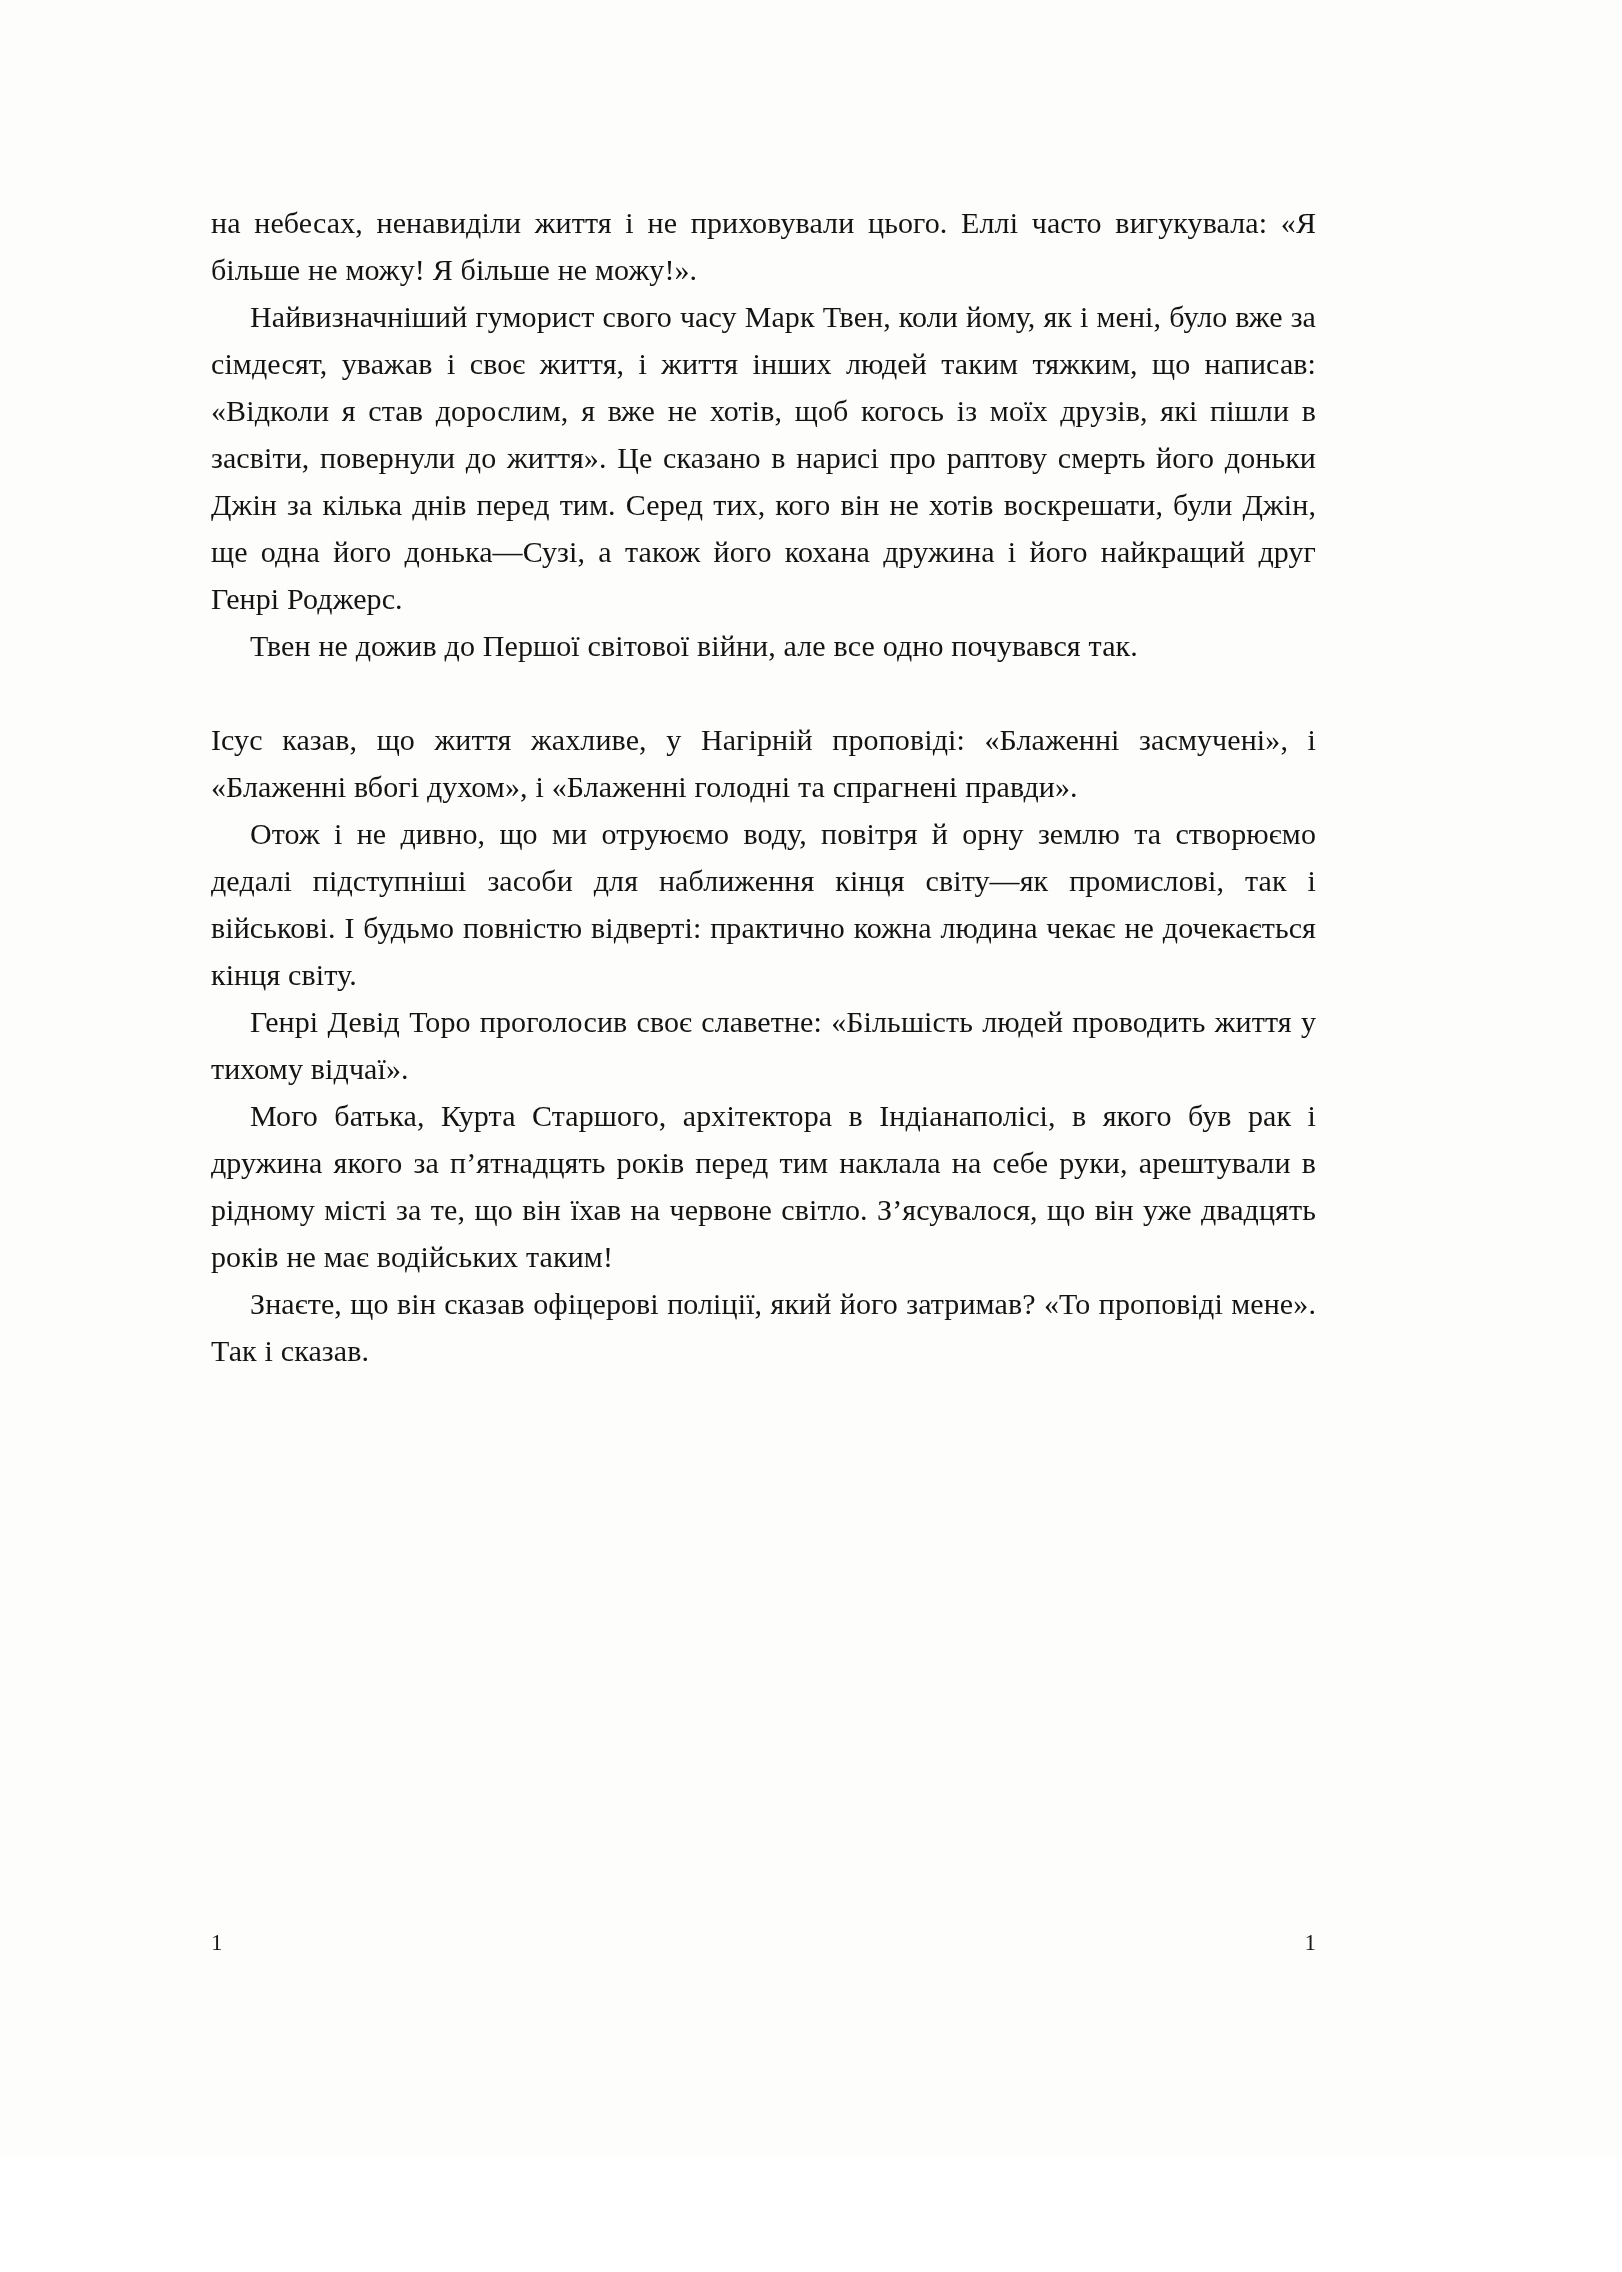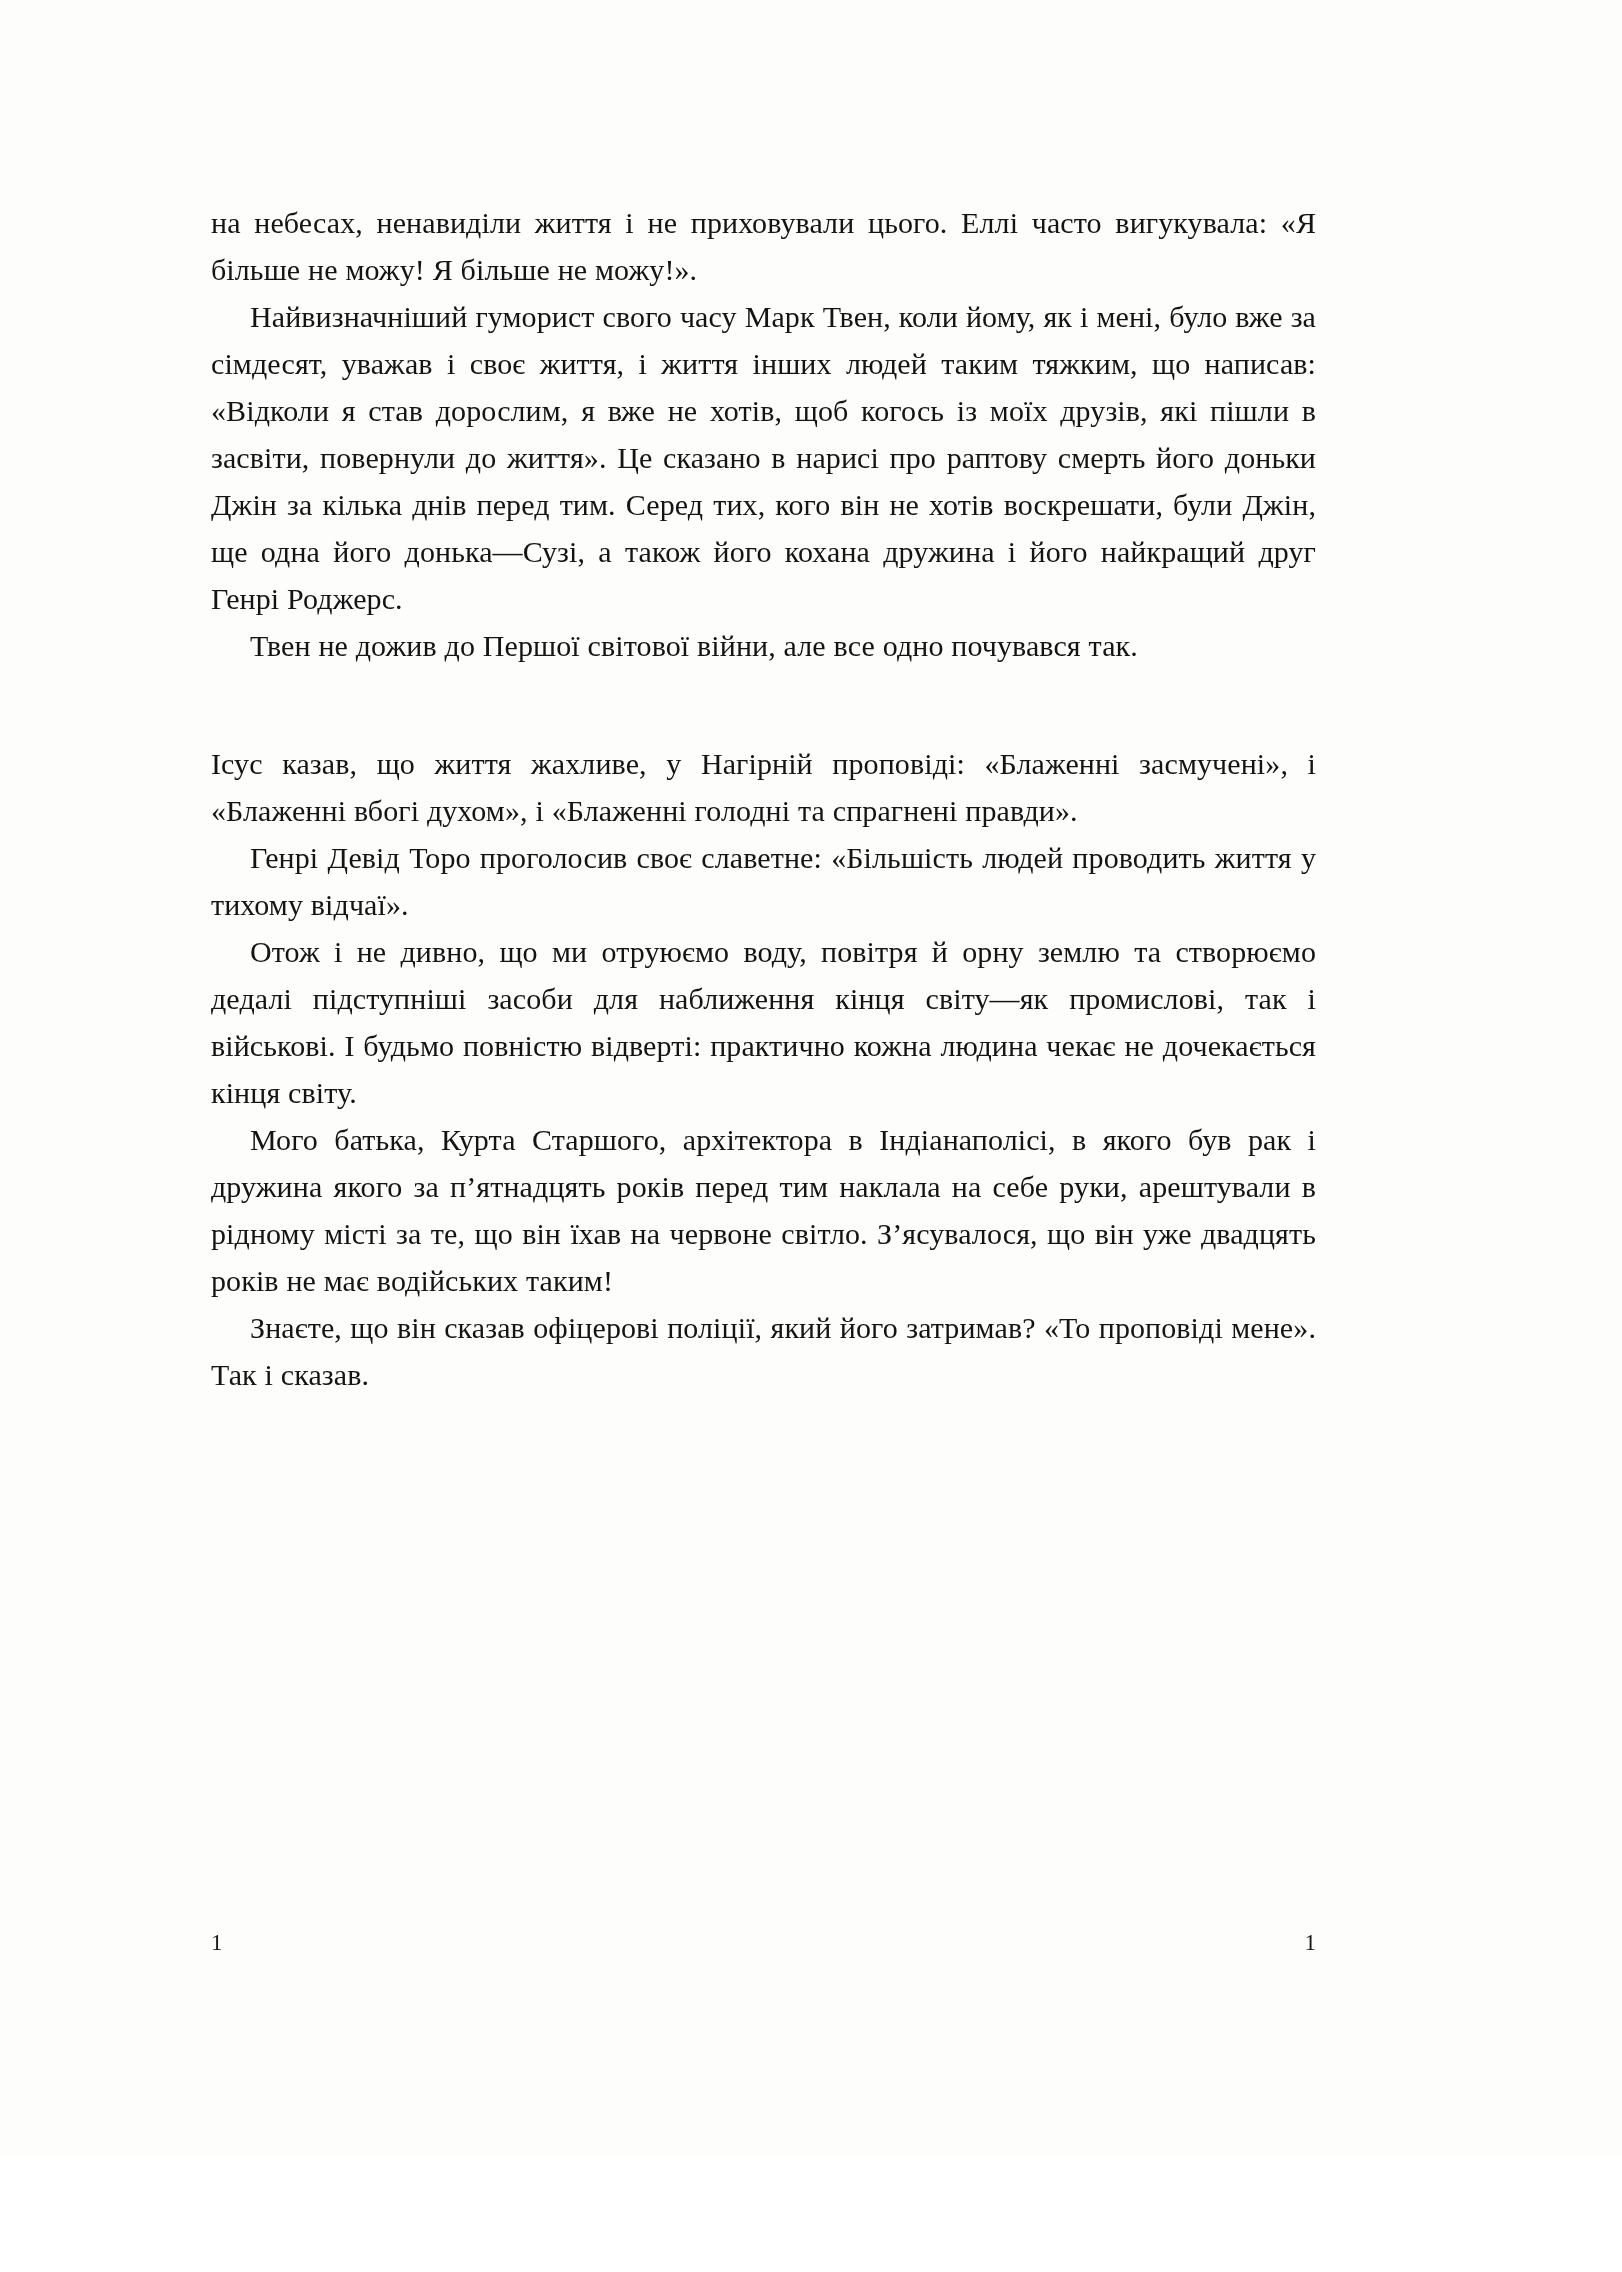--- a/index.html
+++ b/index.html
@@ -37,21 +37,21 @@
     letter-spacing: 0.1px;
     word-spacing: 0.2px;
     -webkit-hyphens: none;
     hyphens: none;
     text-indent: 0;
   }
   p.indent {
     text-indent: 39px;
   }
   p.gap-before {
-    margin-top: 71px;
+    margin-top: 47px;
   }
   .footer {
     position: absolute;
     left: 211px;
     top: 1928px;
     width: 1105px;
     display: flex;
     justify-content: space-between;
     align-items: baseline;
     font-size: 23px;
@@ -65,22 +65,22 @@
 </head>
 <body>
 
 <div class="page">
 
   <div class="textblock">
     <p class="para">на небесах, ненавиділи життя і не приховували цього. Еллі часто вигукувала: «Я більше не можу! Я більше не можу!».</p>
     <p class="para indent">Найвизначніший гуморист свого часу Марк Твен, коли йому, як і мені, було вже за сімдесят, уважав і своє життя, і життя інших людей таким тяжким, що написав: «Відколи я став дорослим, я вже не хотів, щоб когось із моїх друзів, які пішли в засвіти, повернули до життя». Це сказано в нарисі про раптову смерть його доньки Джін за кілька днів перед тим. Серед тих, кого він не хотів воскрешати, були Джін, ще одна його донька—Сузі, а також його кохана дружина і його найкращий друг Генрі Роджерс.</p>
     <p class="para indent">Твен не дожив до Першої світової війни, але все одно почувався так.</p>
     <p class="para gap-before">Ісус казав, що життя жахливе, у Нагірній проповіді: «Блаженні засмучені», і «Блаженні вбогі духом», і «Блаженні голодні та спрагнені правди».</p>
+    <p class="para indent">Отож і не дивно, що ми отруюємо воду, повітря й орну землю та створюємо дедалі підступніші засоби для наближення кінця світу—як промислові, так і військові. І будьмо повністю відверті: практично кожна людина чекає не дочекається кінця світу.</p>
     <p class="para indent">Генрі Девід Торо проголосив своє славетне: «Більшість людей проводить життя у тихому відчаї».</p>
-    <p class="para indent">Отож і не дивно, що ми отруюємо воду, повітря й орну землю та створюємо дедалі підступніші засоби для наближення кінця світу—як промислові, так і військові. І будьмо повністю відверті: практично кожна людина чекає не дочекається кінця світу.</p>
     <p class="para indent">Мого батька, Курта Старшого, архітектора в Індіанаполісі, в якого був рак і дружина якого за п’ятнадцять років перед тим наклала на себе руки, арештували в рідному місті за те, що він їхав на червоне світло. З’ясувалося, що він уже двадцять років не має водійських таким!</p>
     <p class="para indent">Знаєте, що він сказав офіцерові поліції, який його затримав? «То проповіді мене». Так і сказав.</p>
   </div>
 
   <div class="footer">
     <span class="folio">1</span>
     <span class="folio">1</span>
   </div>
 
 </div>

